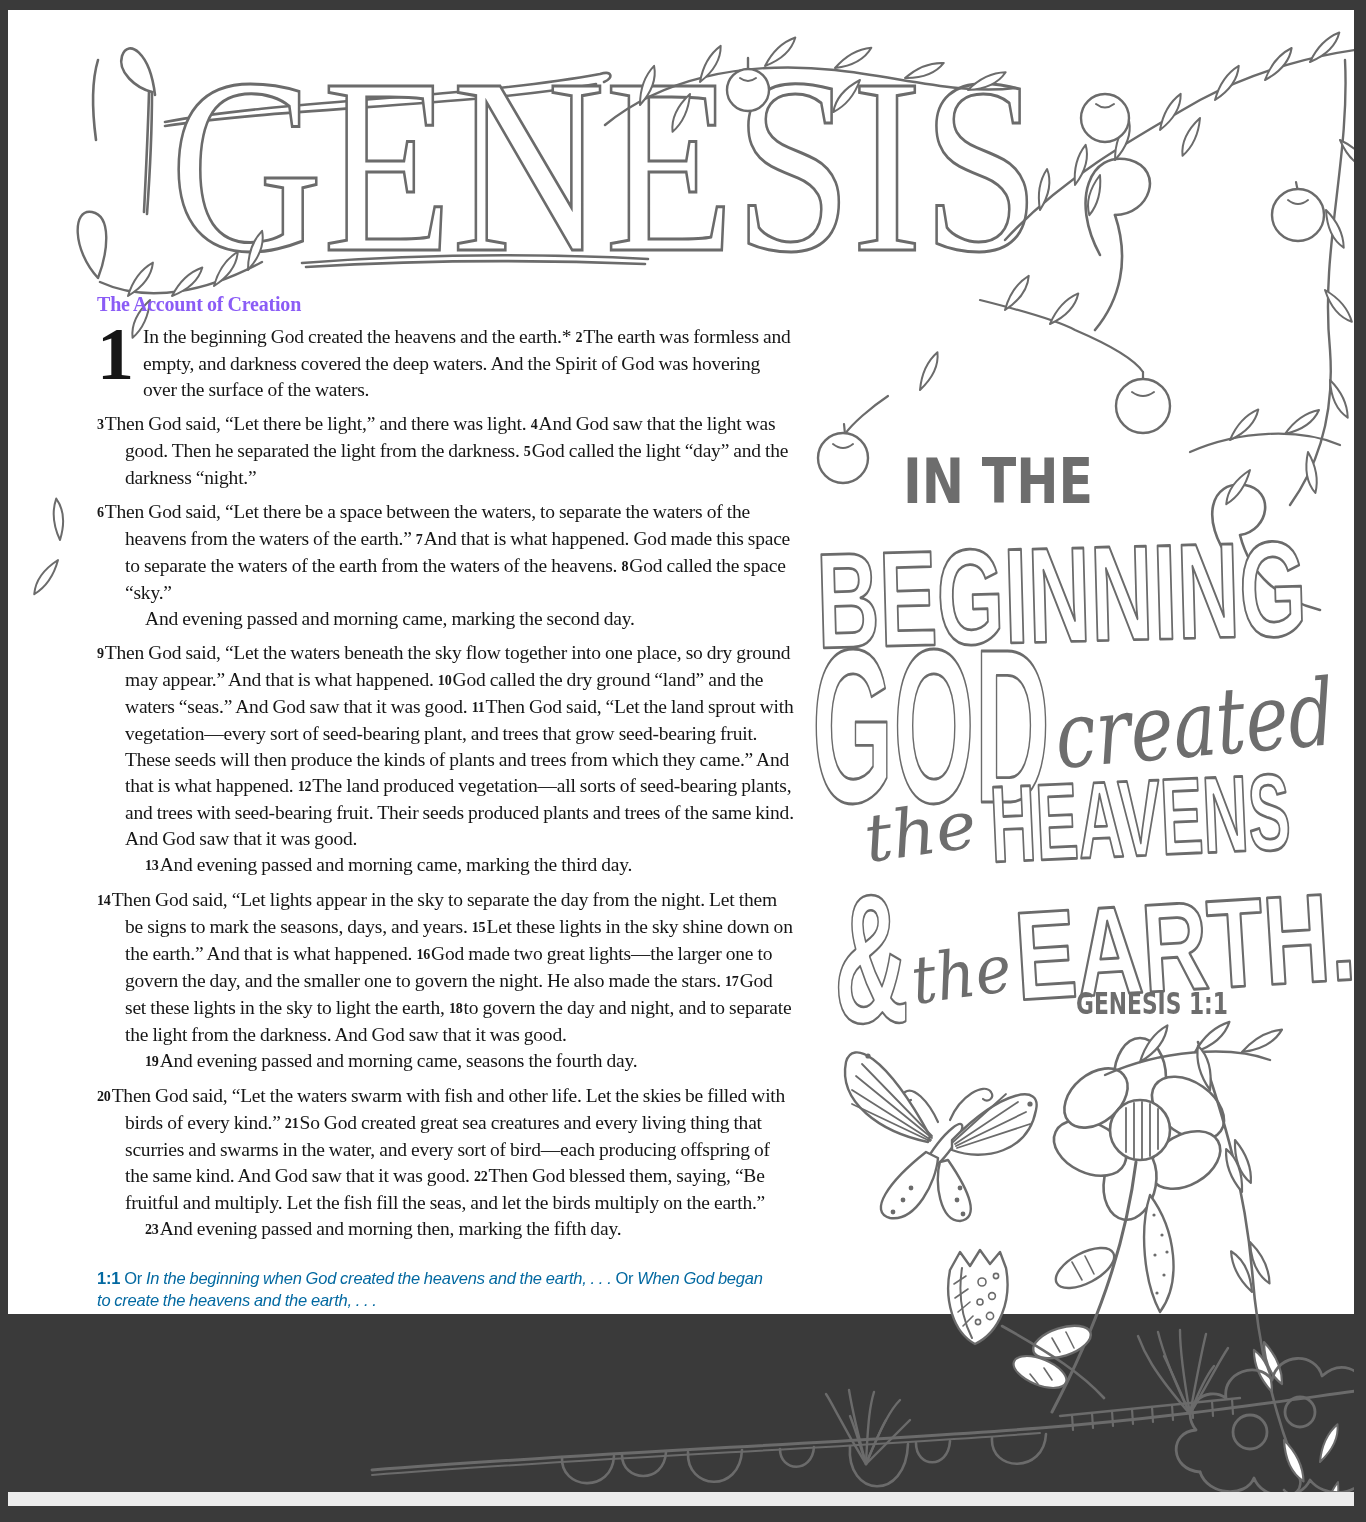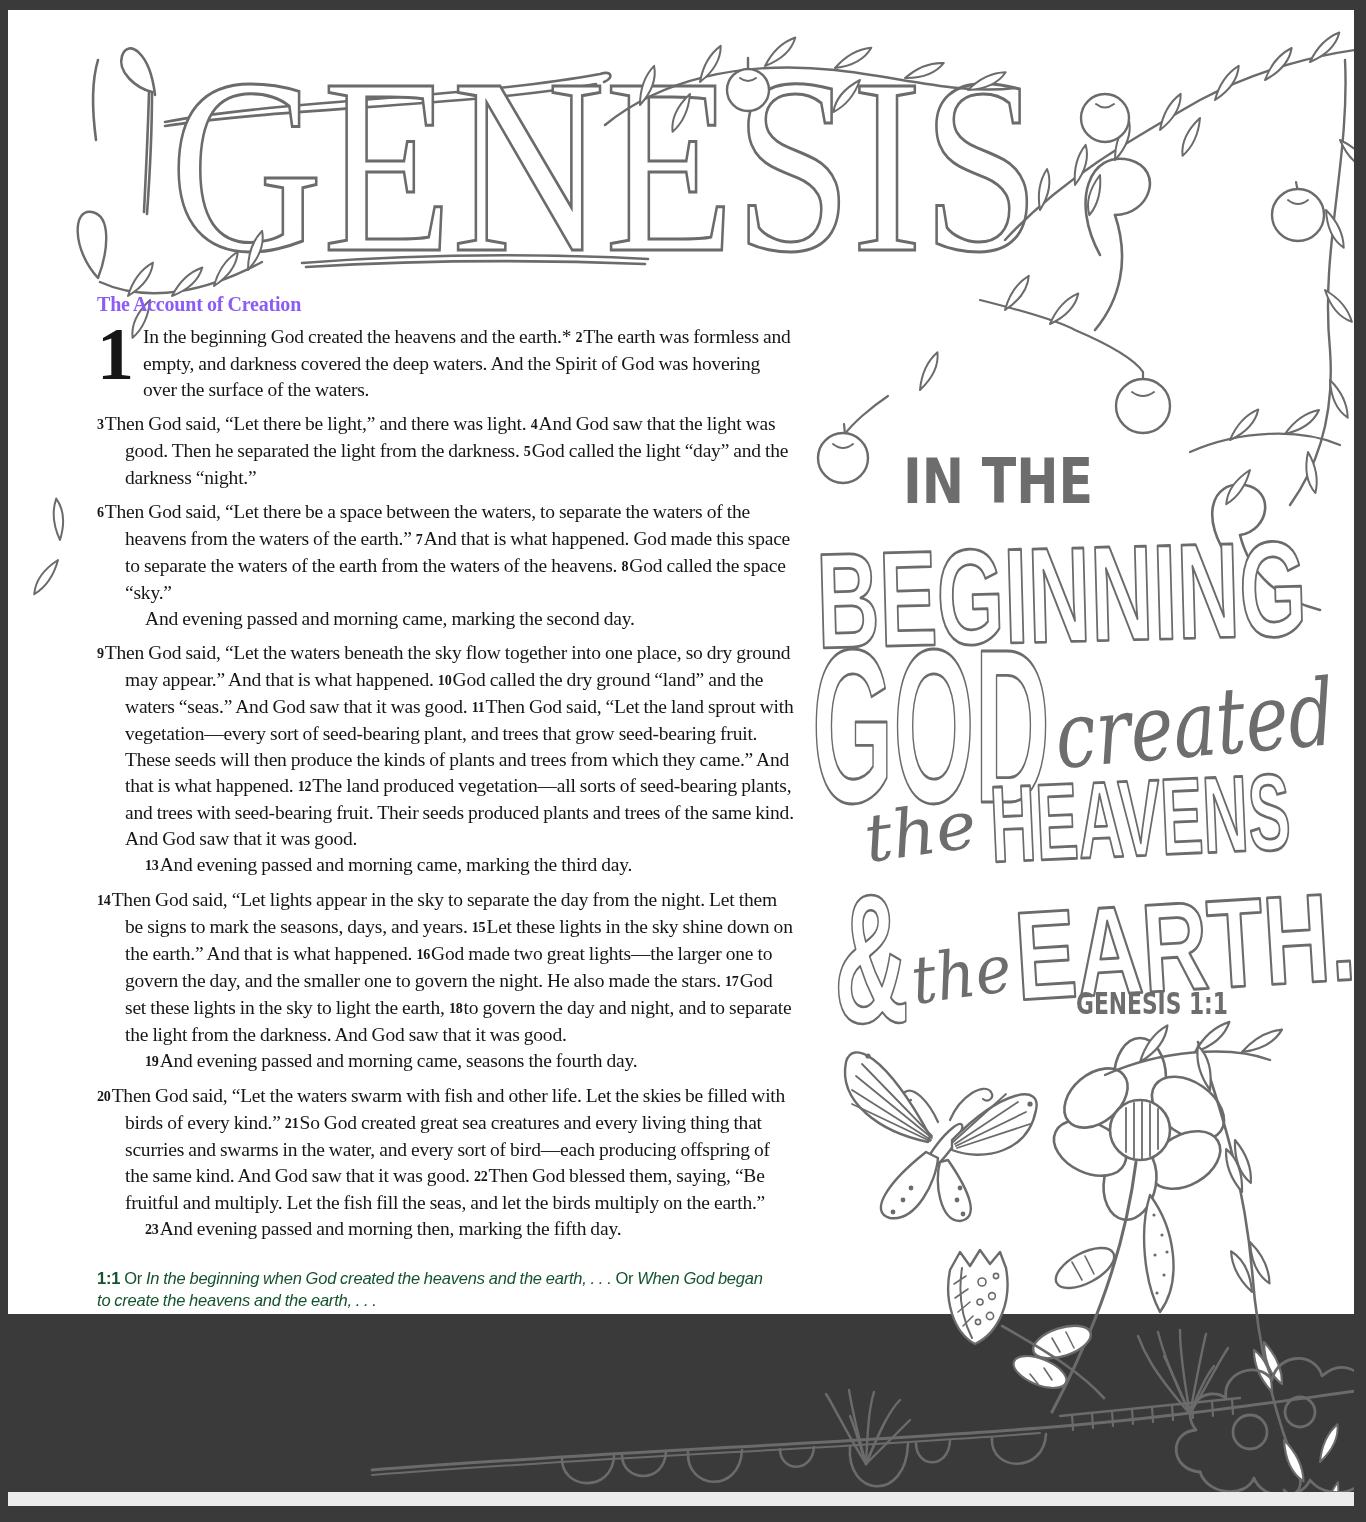--- a/index.html
+++ b/index.html
@@ -12,21 +12,21 @@
   .scripture h2{font-size:20px;line-height:24px;margin:0 0 8px 0;color:#8b5cf6;
                 font-family:"Liberation Serif",serif;font-weight:bold;}
   .scripture p{margin:0;font-size:19.5px;line-height:26px;padding-left:28px;text-indent:-28px;}
   .scripture p.opening{padding-left:0;text-indent:0;}
   .scripture p.verse{margin-top:8px;}
   .scripture p.refrain{padding-left:48px;text-indent:0;}
   .dropcap{float:left;width:36px;height:52px;font-size:74px;line-height:56px;
            font-weight:bold;margin:2px 10px 0 0;font-family:"Liberation Serif",serif;}
   .vn{font-weight:bold;font-size:0.72em;position:relative;top:-1px;margin-right:1px;}
   .footnote{margin-top:24px;font-family:"Liberation Sans",sans-serif;font-size:16.5px;
-            line-height:22px;color:#14532d;width:668px;}
+            line-height:22px;color:#0369a1;width:668px;}
   .fn-b{font-weight:bold;}
   .fn-i{font-style:italic;}
   .ink{stroke:#6b6b6b;fill:none;stroke-linecap:round;stroke-linejoin:round;}
   .ink-fill{stroke:#6b6b6b;fill:#ffffff;stroke-linejoin:round;}
   .outline-text{fill:#ffffff;stroke:#6b6b6b;stroke-width:2.4;stroke-linejoin:round;
                 font-family:"Liberation Sans",sans-serif;font-weight:bold;}
   .solid-text{fill:#6d6d6d;font-family:"DejaVu Sans",sans-serif;font-weight:bold;}
   .script-text{fill:#6d6d6d;font-family:"DejaVu Serif",serif;font-style:italic;}
 </style>
 </head>

